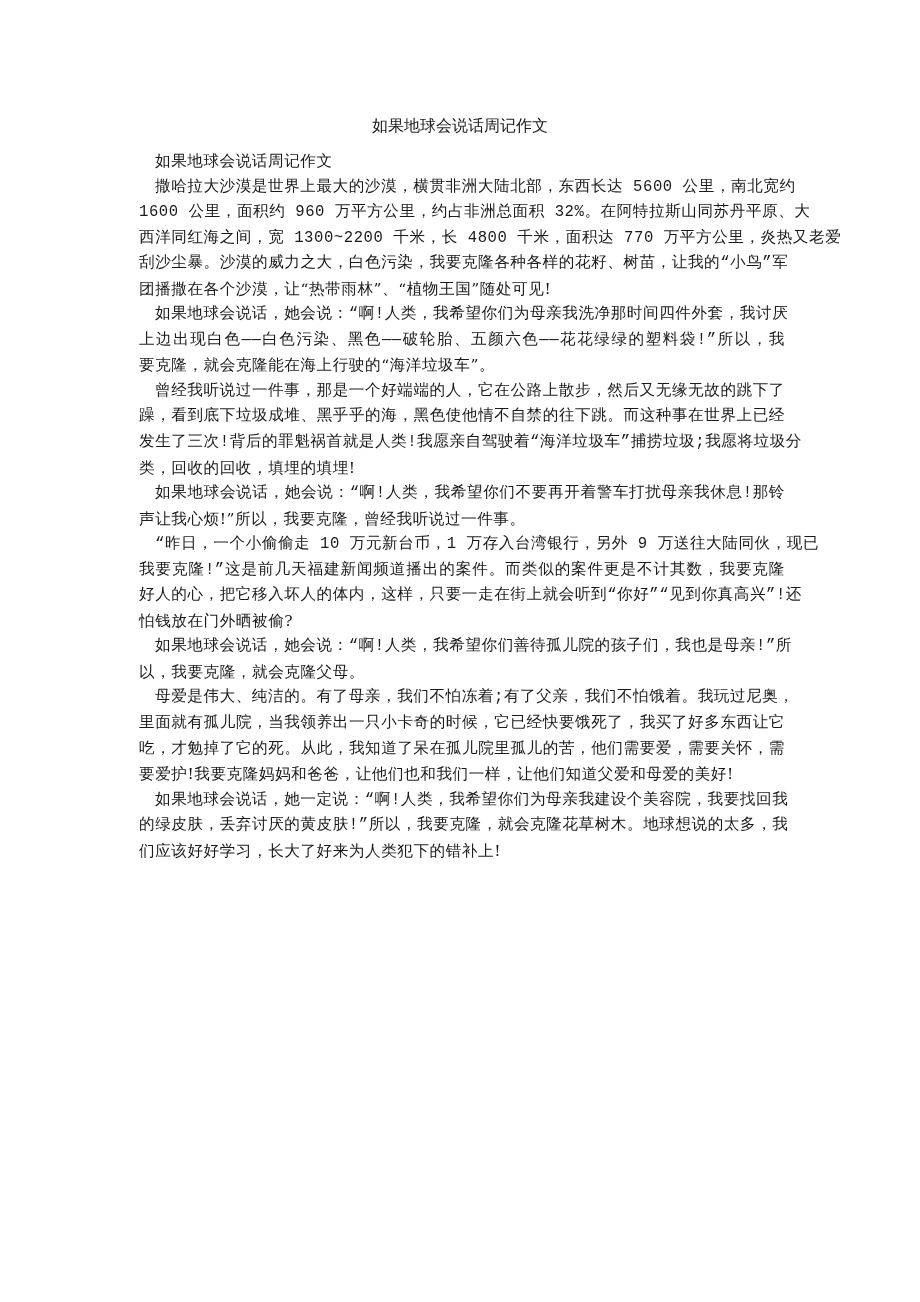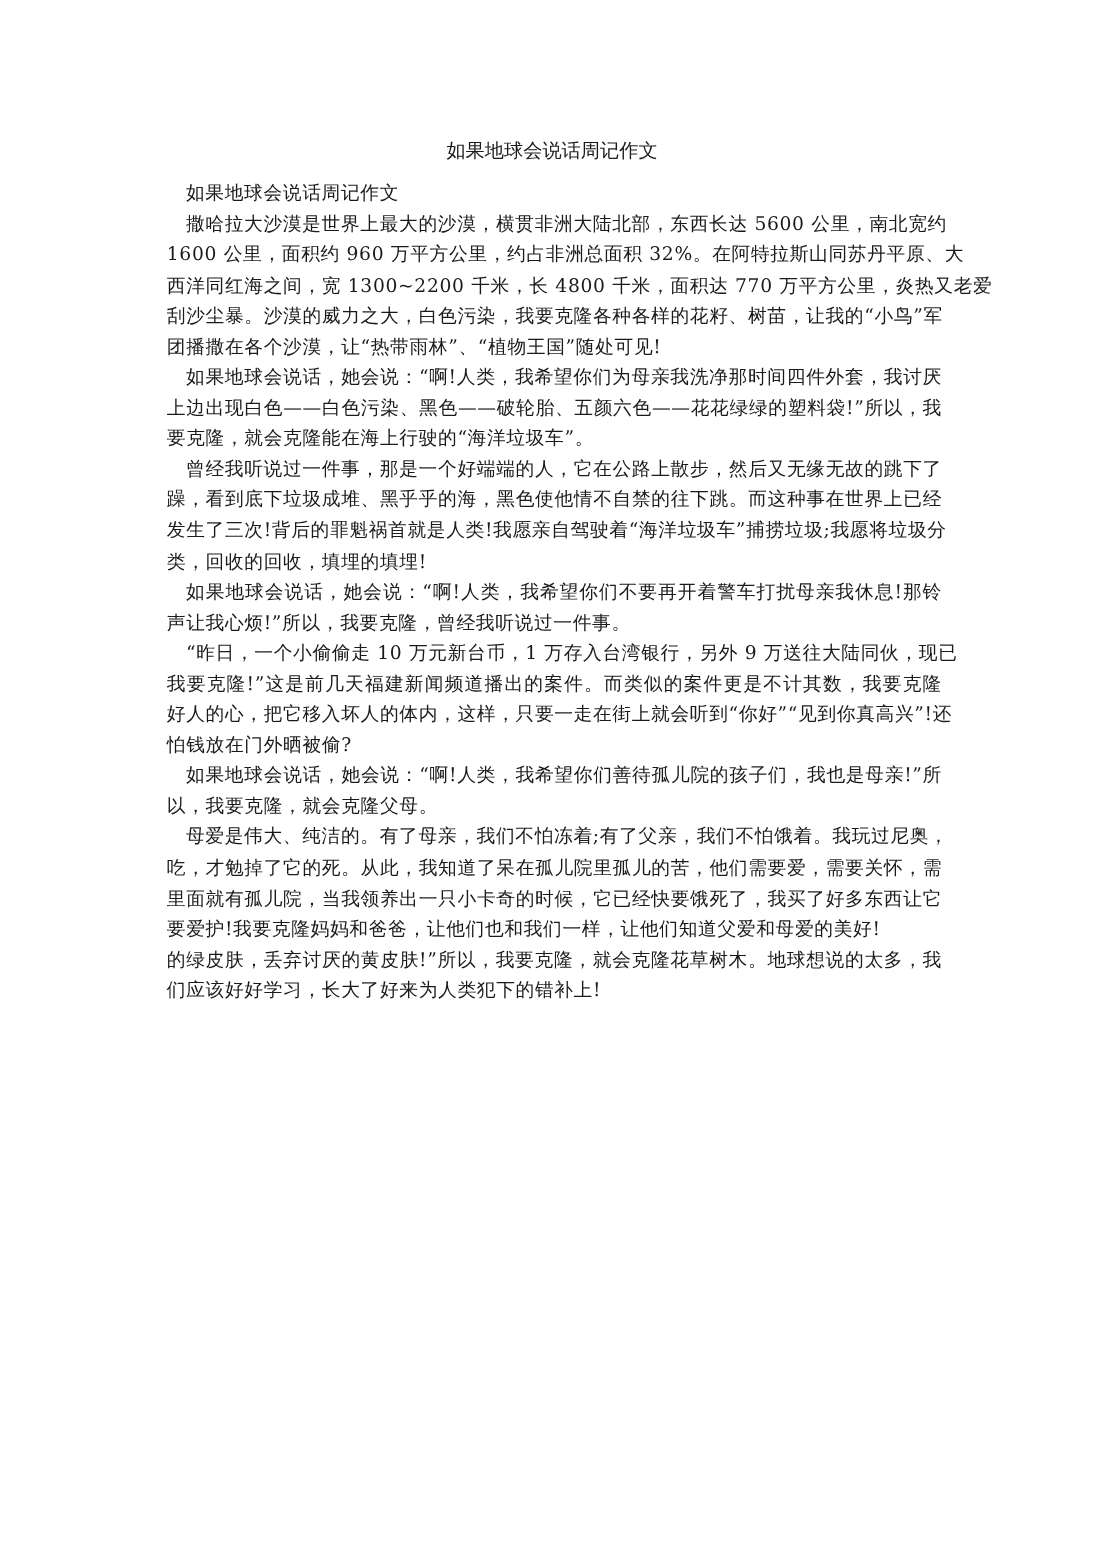--- a/index.html
+++ b/index.html
@@ -5,21 +5,21 @@
   html, body { margin: 0; padding: 0; background: #ffffff; }
   body { width: 920px; height: 1302px; position: relative; overflow: hidden;
          font-family: "DejaVu Serif", "Liberation Serif", serif; color: #1a1a1a; }
   .page { position: absolute; left: 0; top: 0; width: 920px; height: 1302px; background: #fff; }
   .title { position: absolute; top: 115px; left: 0; width: 920px; text-align: center;
            font-size: 16px; line-height: 22px; }
   .body { position: absolute; left: 139px; top: 149px; width: 646px; }
   .line { font-size: 15.6px; line-height: 25.55px; height: 25.55px; white-space: nowrap;
           letter-spacing: 0.55px; overflow: visible; }
   .line.indent { padding-left: 16px; }
-  .line.just { text-align: justify; text-align-last: justify; }
+  .line.just { text-align: justify; text-align-last: justify; font-family: Liberation Mono, monospace; }
 </style>
 </head>
 <body>
 
 <div class="page">
   <div class="title">如果地球会说话周记作文</div>
   <div class="body" id="doc-body">
       <div class="line indent">如果地球会说话周记作文</div>
       <div class="line indent just">撒哈拉大沙漠是世界上最大的沙漠，横贯非洲大陆北部，东西长达 5600 公里，南北宽约</div>
       <div class="line just">1600 公里，面积约 960 万平方公里，约占非洲总面积 32%。在阿特拉斯山同苏丹平原、大</div>
@@ -35,19 +35,20 @@
       <div class="line">类，回收的回收，填埋的填埋!</div>
       <div class="line indent just">如果地球会说话，她会说：“啊!人类，我希望你们不要再开着警车打扰母亲我休息!那铃</div>
       <div class="line">声让我心烦!”所以，我要克隆，曾经我听说过一件事。</div>
       <div class="line indent just">“昨日，一个小偷偷走 10 万元新台币，1 万存入台湾银行，另外 9 万送往大陆同伙，现已</div>
       <div class="line just">我要克隆!”这是前几天福建新闻频道播出的案件。而类似的案件更是不计其数，我要克隆</div>
       <div class="line just">好人的心，把它移入坏人的体内，这样，只要一走在街上就会听到“你好”“见到你真高兴”!还</div>
       <div class="line">怕钱放在门外晒被偷?</div>
       <div class="line indent just">如果地球会说话，她会说：“啊!人类，我希望你们善待孤儿院的孩子们，我也是母亲!”所</div>
       <div class="line">以，我要克隆，就会克隆父母。</div>
       <div class="line indent just">母爱是伟大、纯洁的。有了母亲，我们不怕冻着;有了父亲，我们不怕饿着。我玩过尼奥，</div>
+      <div class="line just">里面就有孤儿院，当我领养出一只小卡奇的时候，它已经快要饿死了，我买了好多东西让它</div>
       <div class="line just">吃，才勉掉了它的死。从此，我知道了呆在孤儿院里孤儿的苦，他们需要爱，需要关怀，需</div>
-      <div class="line just">里面就有孤儿院，当我领养出一只小卡奇的时候，它已经快要饿死了，我买了好多东西让它</div>
       <div class="line">要爱护!我要克隆妈妈和爸爸，让他们也和我们一样，让他们知道父爱和母爱的美好!</div>
+      <div class="line indent just">如果地球会说话，她一定说：“啊!人类，我希望你们为母亲我建设个美容院，我要找回我</div>
       <div class="line just">的绿皮肤，丢弃讨厌的黄皮肤!”所以，我要克隆，就会克隆花草树木。地球想说的太多，我</div>
       <div class="line">们应该好好学习，长大了好来为人类犯下的错补上!</div>
     </div>
 </div>
 
 </body></html>

